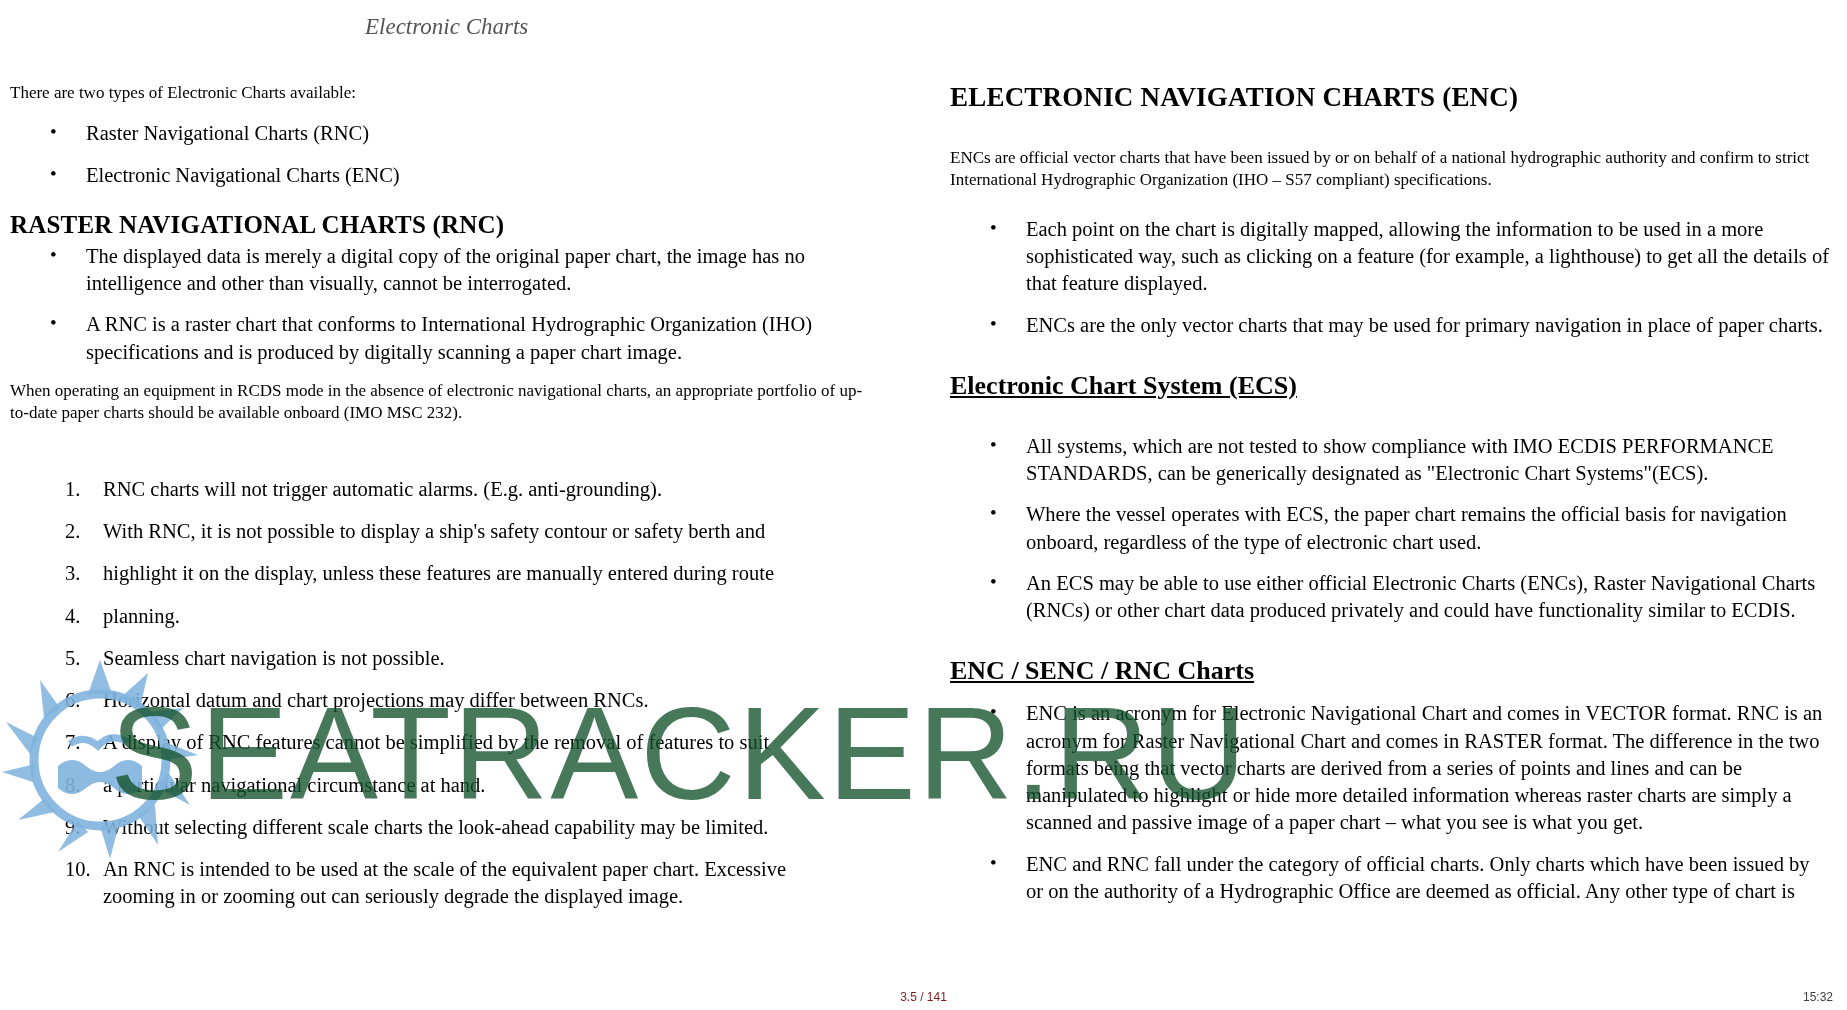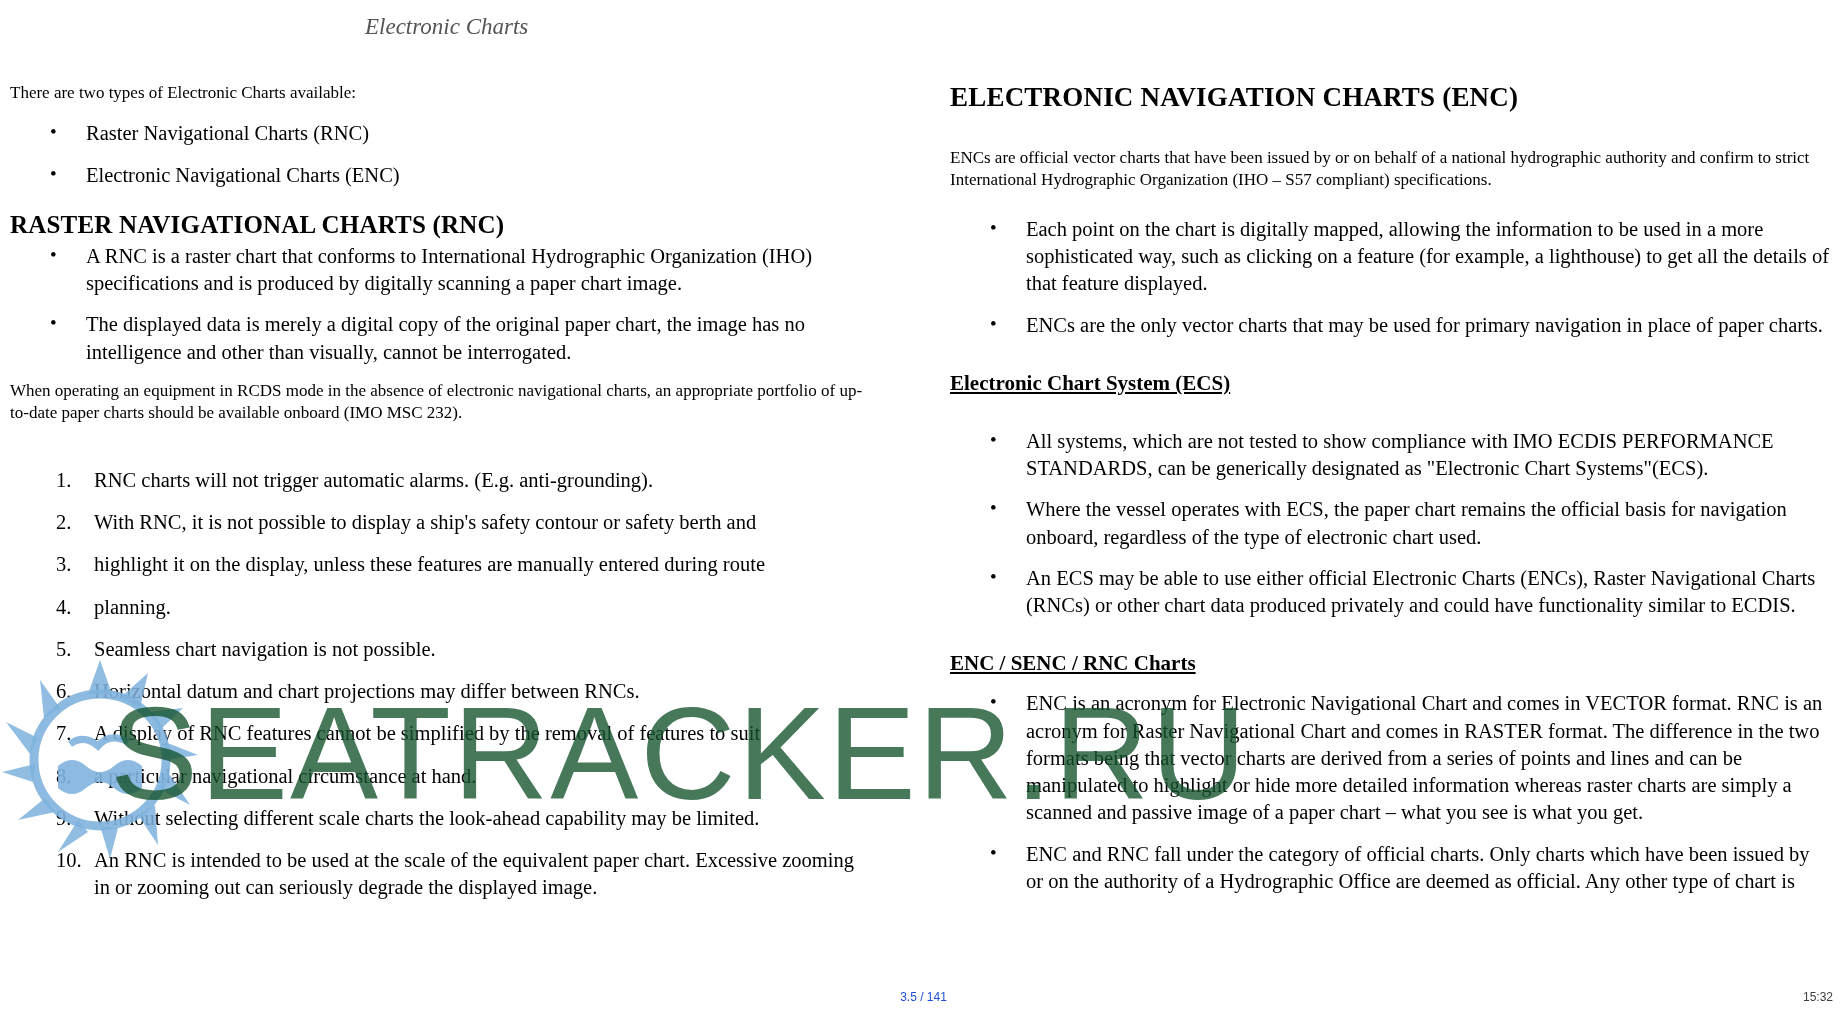--- a/index.html
+++ b/index.html
@@ -46,21 +46,21 @@
   h2.section {
     font-family: "Liberation Serif", serif;
     font-weight: bold;
     font-size: 25px;
     margin: 0 0 4px 0;
     letter-spacing: 0.2px;
   }
   h3.sub {
     font-family: "Liberation Serif", serif;
     font-weight: bold;
-    font-size: 21px;
+    font-size: 26px;
     text-decoration: underline;
     margin: 0 0 14px 0;
   }
   ul.bullets {
     list-style: none;
     margin: 0 0 14px 0;
     padding: 0 0 0 58px;
   }
   ul.bullets > li {
     position: relative;
@@ -71,21 +71,21 @@
   }
   ul.bullets > li::before {
     content: "\2022";
     position: absolute;
     left: -18px;
     top: -1px;
     font-size: 19px;
   }
   ol.numbers {
     list-style: none;
-    margin: 8px;
+    margin: 17px;
     padding: 0 0 0 38px;
     counter-reset: rnc;
   }
   ol.numbers > li {
     position: relative;
     font-size: 20.5px;
     line-height: 1.33;
     margin-bottom: 15px;
     padding-left: 38px;
     counter-increment: rnc;
@@ -103,21 +103,21 @@
   .gap-sm { height: 8px; }
 
   
   .footer-page {
     position: absolute;
     left: 50%;
     transform: translateX(-50%);
     bottom: 6px;
     font-family: "Liberation Sans", sans-serif;
     font-size: 12px;
-    color: #1d4ed8;
+    color: #7f1d1d;
   }
   .footer-time {
     position: absolute;
     right: 14px;
     bottom: 6px;
     font-family: "Liberation Sans", sans-serif;
     font-size: 12px;
     color: #404040;
   }
 
@@ -166,22 +166,22 @@
     <ul class="bullets">
       <li>Raster Navigational Charts (RNC)</li>
       <li>Electronic Navigational Charts (ENC)</li>
     </ul>
 
     <div class="gap-sm"></div>
 
     <h2 class="section">RASTER NAVIGATIONAL CHARTS (RNC)</h2>
 
     <ul class="bullets">
+      <li>The displayed data is merely a digital copy of the original paper chart, the image has no intelligence and other than visually, cannot be interrogated.</li>
       <li>A RNC is a raster chart that conforms to International Hydrographic Organization (IHO) specifications and is produced by digitally scanning a paper chart image.</li>
-      <li>The displayed data is merely a digital copy of the original paper chart, the image has no intelligence and other than visually, cannot be interrogated.</li>
     </ul>
 
     <p class="body">When operating an equipment in RCDS mode in the absence of electronic navigational charts, an appropriate portfolio of up-to-date paper charts should be available onboard (IMO MSC 232).</p>
 
     <div class="gap-lg"></div>
 
 
     <ol class="numbers">
       <li>RNC charts will not trigger automatic alarms. (E.g. anti-grounding).</li>
       <li>With RNC, it is not possible to display a ship's safety contour or safety berth and</li>

